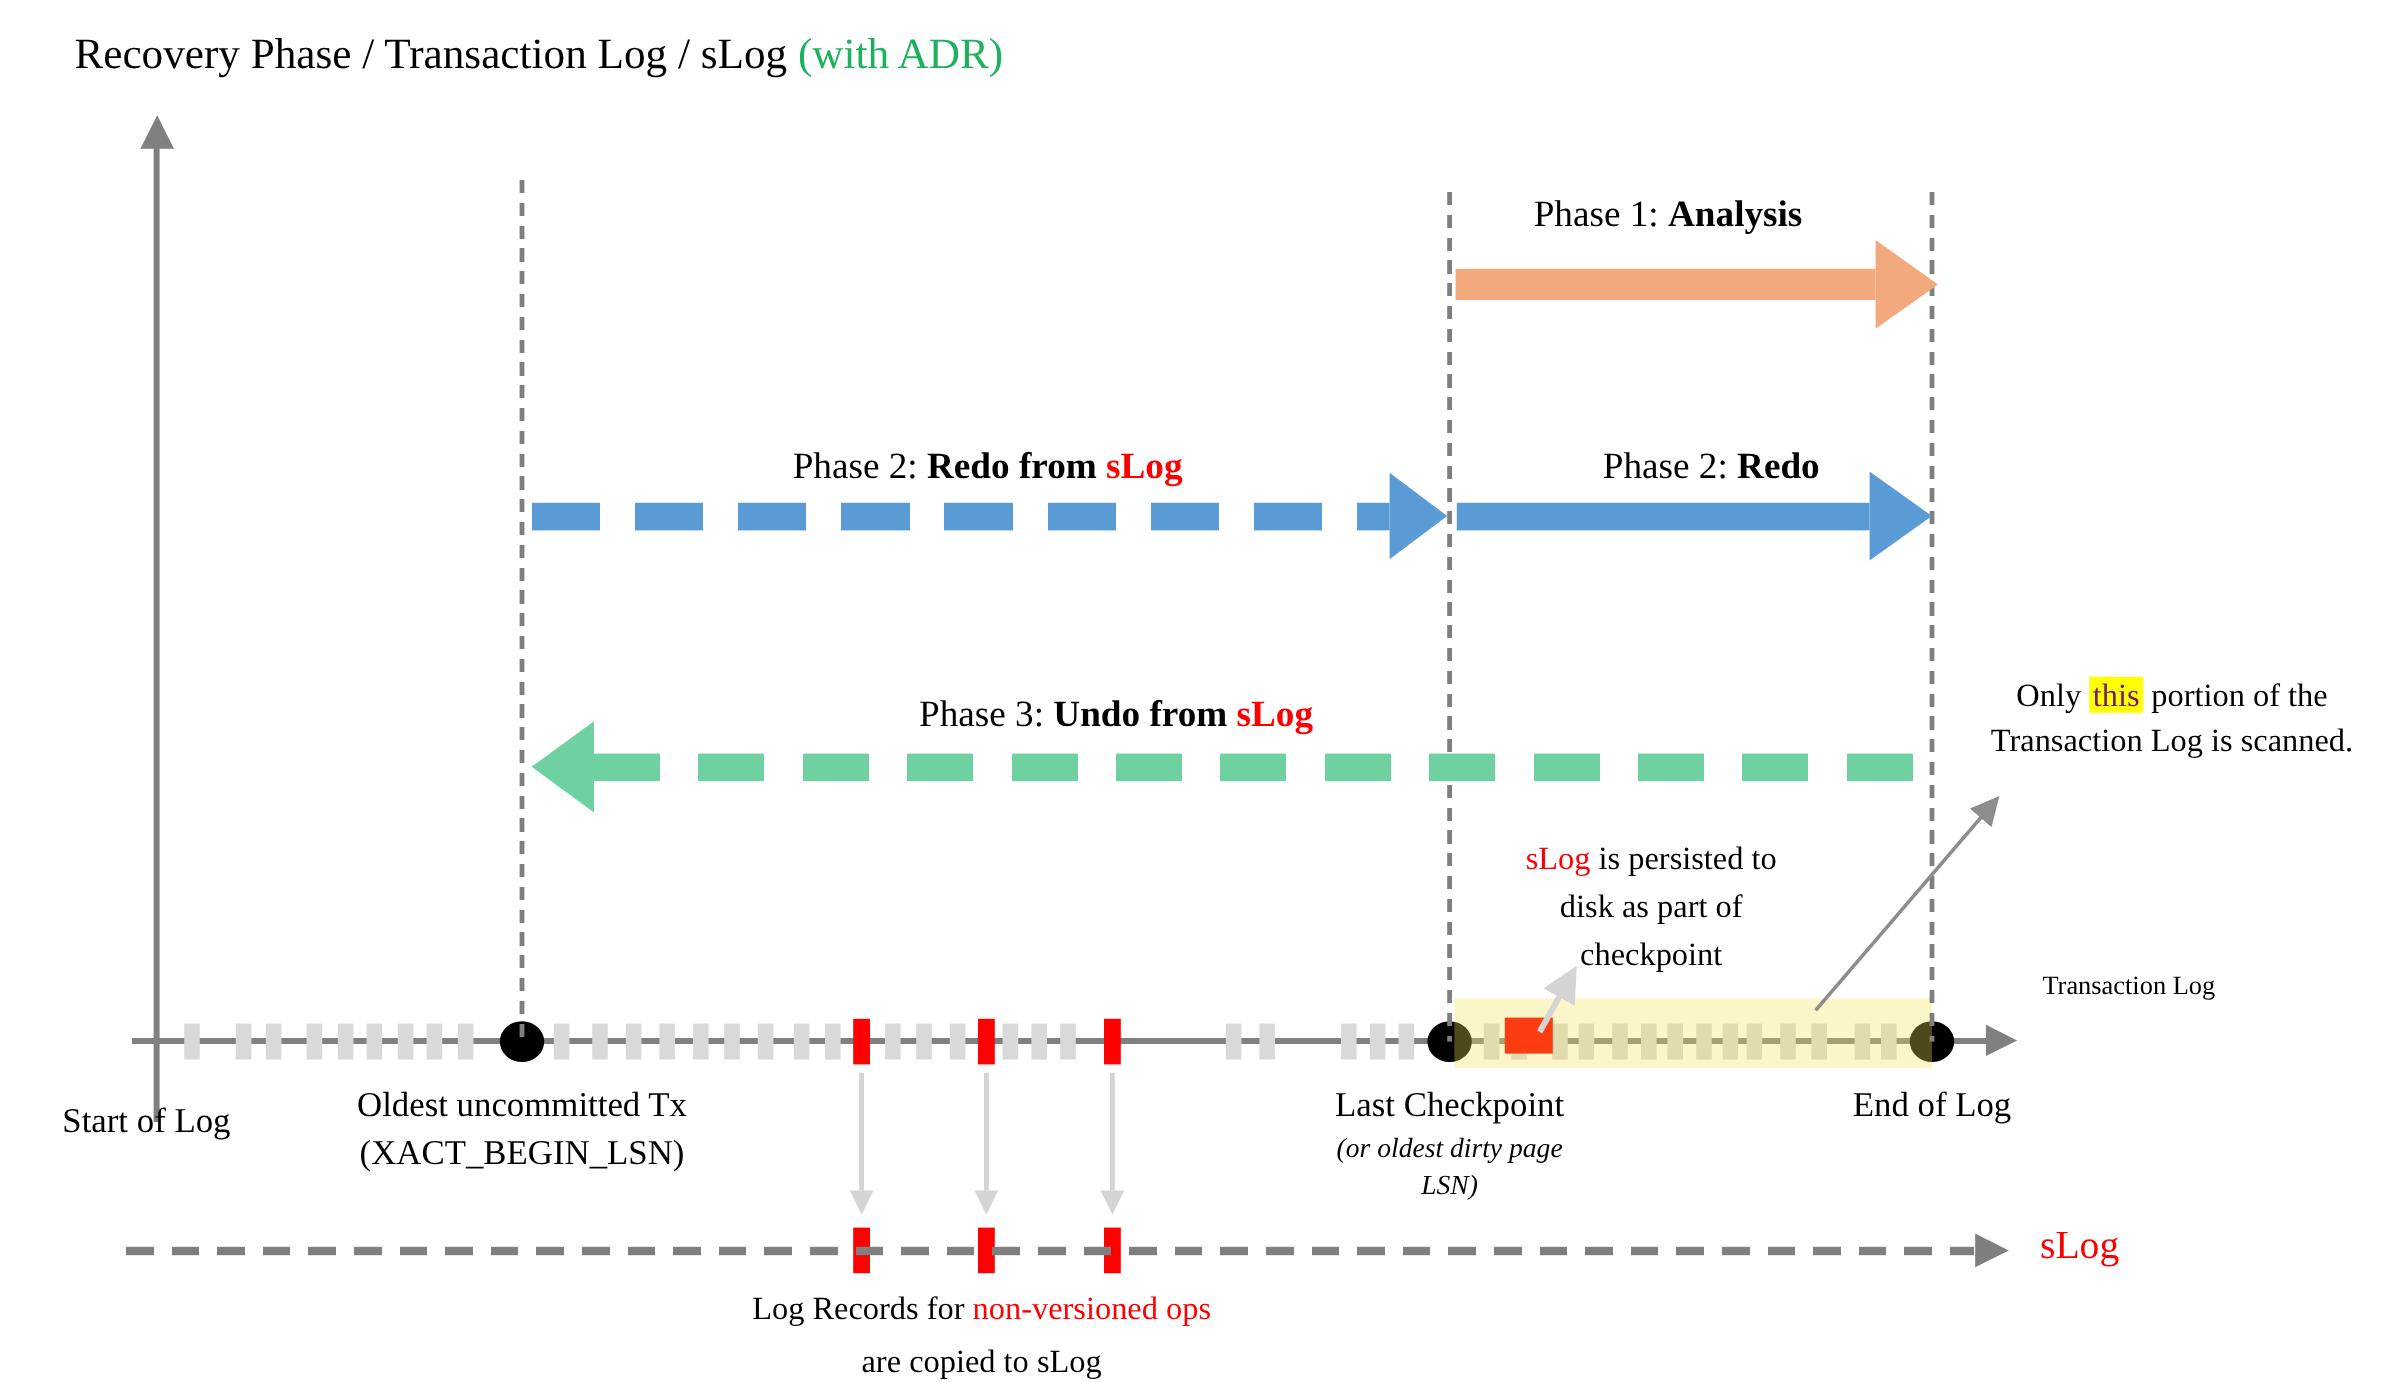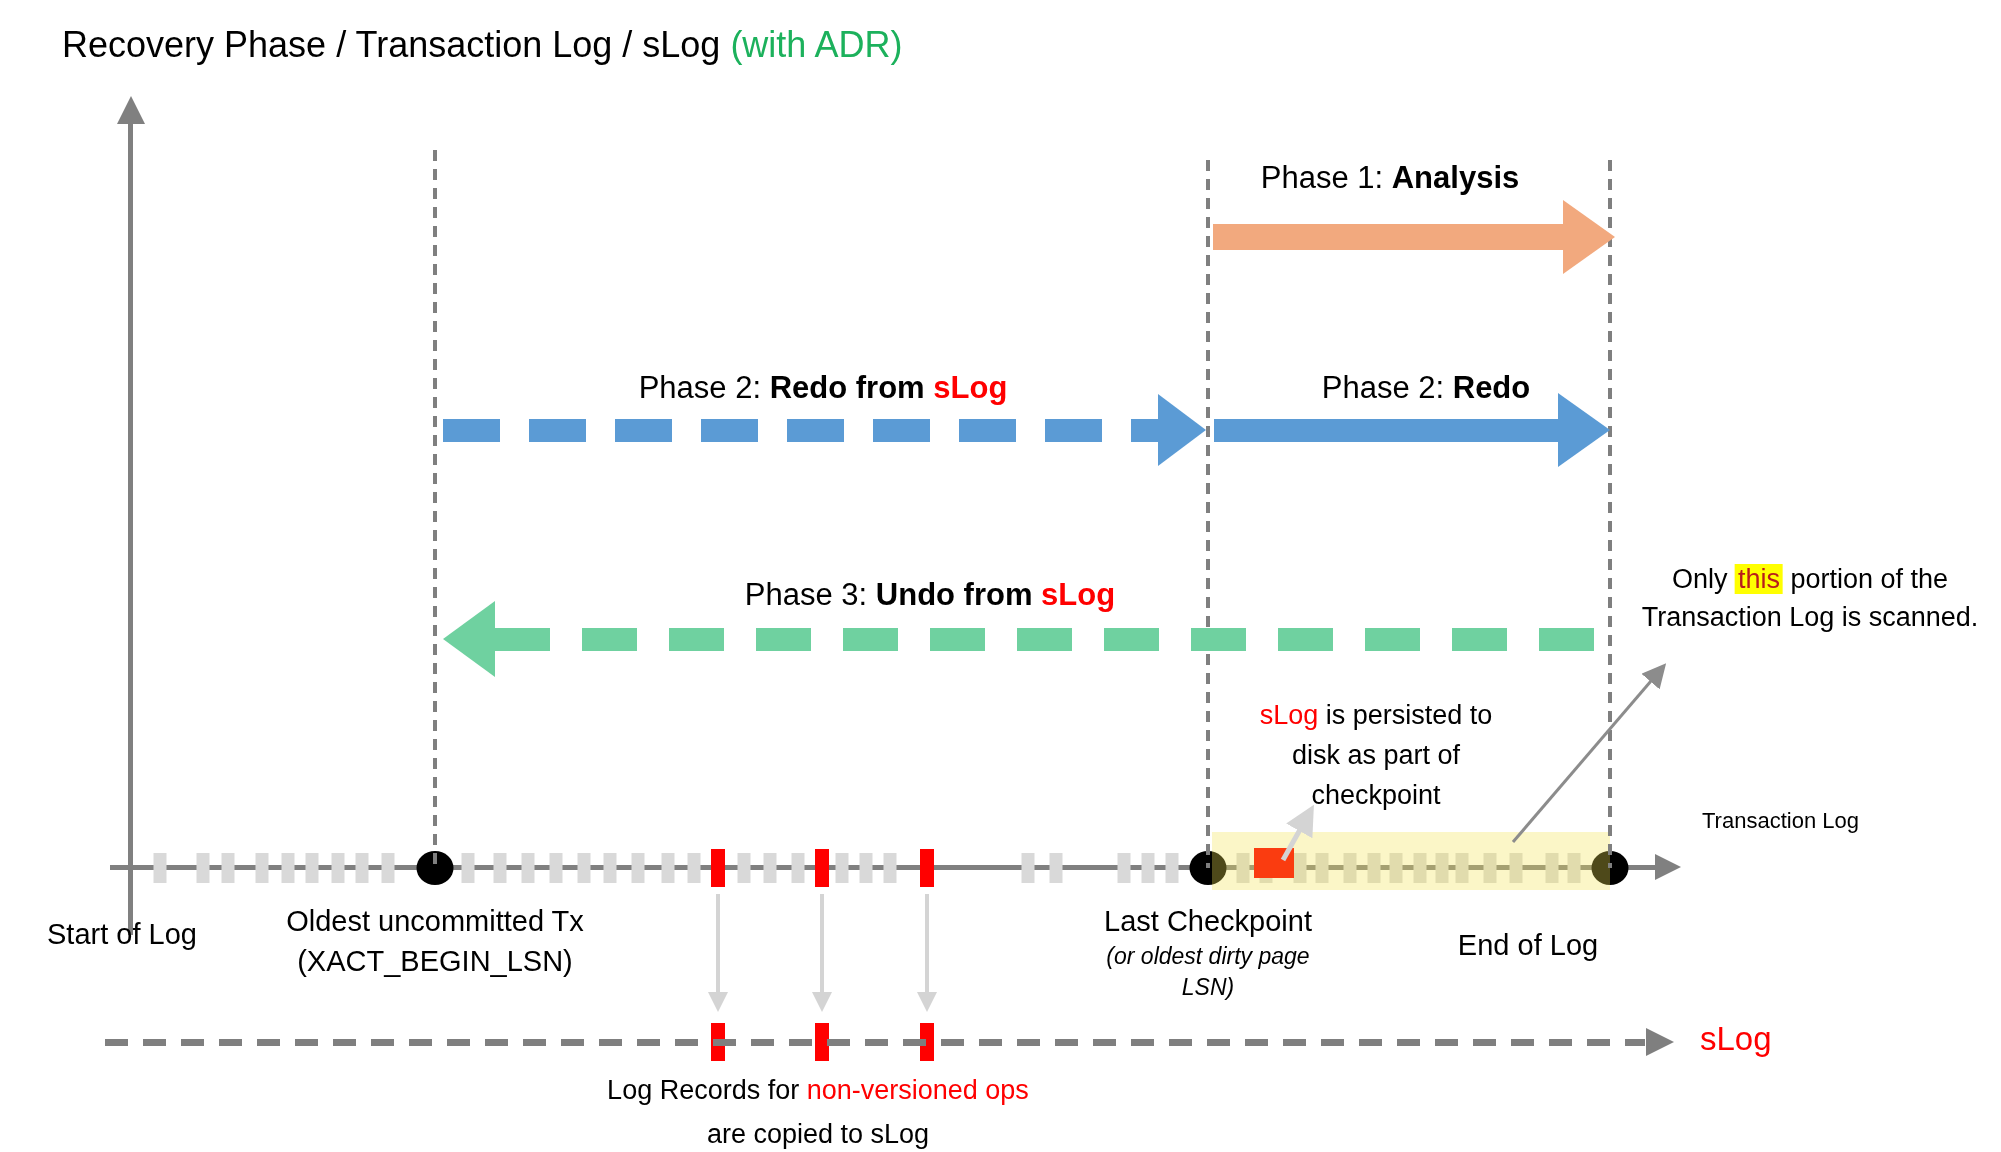--- a/index.html
+++ b/index.html
@@ -1,18 +1,18 @@
 <!DOCTYPE html>
 <html style="--blue: #5B9BD5; --orange: #F2A97E; --green: #6FD1A0; --title-green: #1CB15C; --red: #FF0000; --red-square: #FA3C10; --axis-gray: #808080; --dash-gray: #7F7F7F; --tick-gray: #D9D9D9; --light-arrow: #D4D4D4; --dark-arrow: #8C8C8C; --highlight: #FFFF00; --yellow-region: rgba(242,226,80,0.32);"><head>
 <meta charset="utf-8">
 <style>
   html,body{margin:0;padding:0;background:#fff;}
   .canvas{
     position:relative;width:2001px;height:1152px;background:#ffffff;
-    font-family:Liberation Sans, sans-serif;color:#000;overflow:hidden;
+    font-family:Liberation Serif, serif;color:#000;overflow:hidden;
   }
   .abs{position:absolute;}
 
   
   .title{left:62px;top:24px;font-size:36px;white-space:nowrap;}
   .title .green{color:var(--title-green);}
 
   
   .yaxis{left:128px;top:122px;width:5px;height:813px;background:var(--axis-gray);}
   .yaxis-head{left:117px;top:96px;width:0;height:0;
@@ -73,41 +73,41 @@
   .phase-label .b{font-weight:bold;}
   .phase-label .r{font-weight:bold;color:var(--red);}
   .pl1{left:1390px;top:160px;}
   .pl2d{left:823px;top:370px;}
   .pl2{left:1411px;top:370px;margin-left:15px;}
   .pl3{left:930px;top:577px;}
 
   
   .note{transform:translateX(-50%);text-align:center;font-size:27px;white-space:nowrap;}
   .scan-note{left:1810px;top:560px;line-height:38px;}
-  .scan-note mark{background:var(--highlight);color:#b91c1c;padding:0 3px;}
+  .scan-note mark{background:var(--highlight);color:#701a75;padding:0 3px;}
   .persist-note{left:1376px;top:695px;line-height:40px;}
   .persist-note .r{color:var(--red);}
   .copy-note{left:818px;top:1068px;line-height:44px;}
   .copy-note .r{color:var(--red);margin-top:38px;}
 
   
   .slog-line{left:105px;top:1039px;width:1540px;height:7px;
     background:repeating-linear-gradient(90deg,var(--dash-gray) 0px,var(--dash-gray) 23px,transparent 23px,transparent 38px);}
   .slog-head{left:1646px;top:1028px;width:0;height:0;
     border-top:14px solid transparent;border-bottom:14px solid transparent;
     border-left:28px solid var(--dash-gray);}
   .slog-label{left:1700px;top:1020px;font-size:33px;color:var(--red);white-space:nowrap;}
 
   
   .pt-label{transform:translateX(-50%);text-align:center;font-size:29px;line-height:40px;white-space:nowrap;}
   .start-label{left:122px;top:914px;}
   .oldest-label{left:435px;top:901px;}
   .cp-label{left:1208px;top:901px;}
   .cp-label .it{display:block;font-size:23px;font-style:italic;line-height:31px;}
-  .end-label{left:1528px;top:901px;margin-top:24px;}
+  .end-label{left:1610px;top:901px;}
 
   .svg-overlay{left:0;top:0;width:2001px;height:1152px;pointer-events:none;}
 </style>
 </head>
 <body>
 
 <div class="canvas">
 
   <div class="abs title">
     <span>Recovery Phase / Transaction Log / sLog </span><span class="green">(with ADR)</span>

